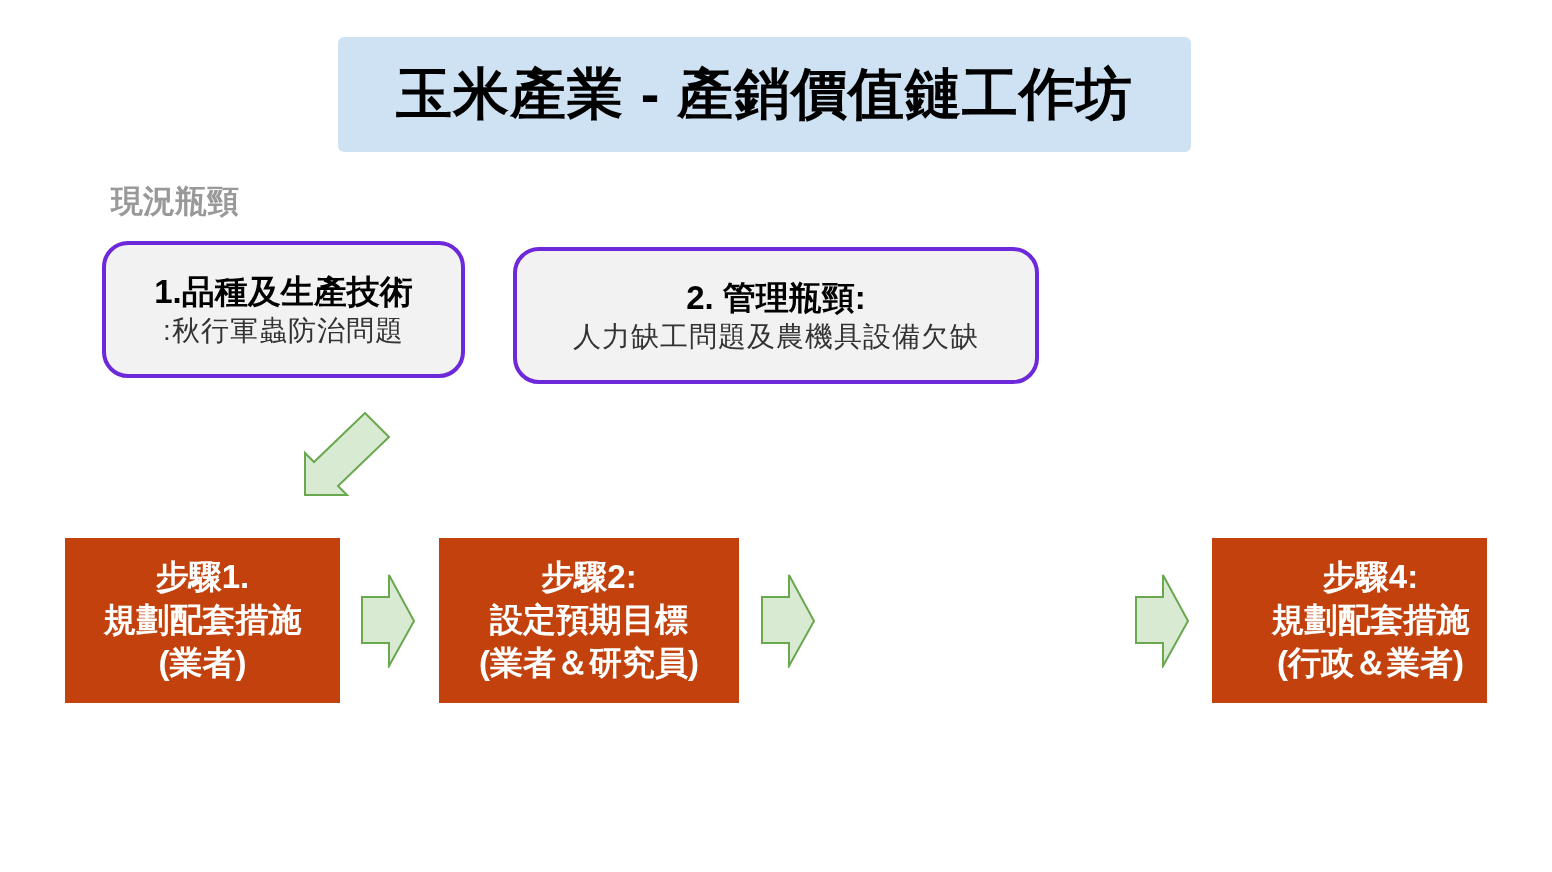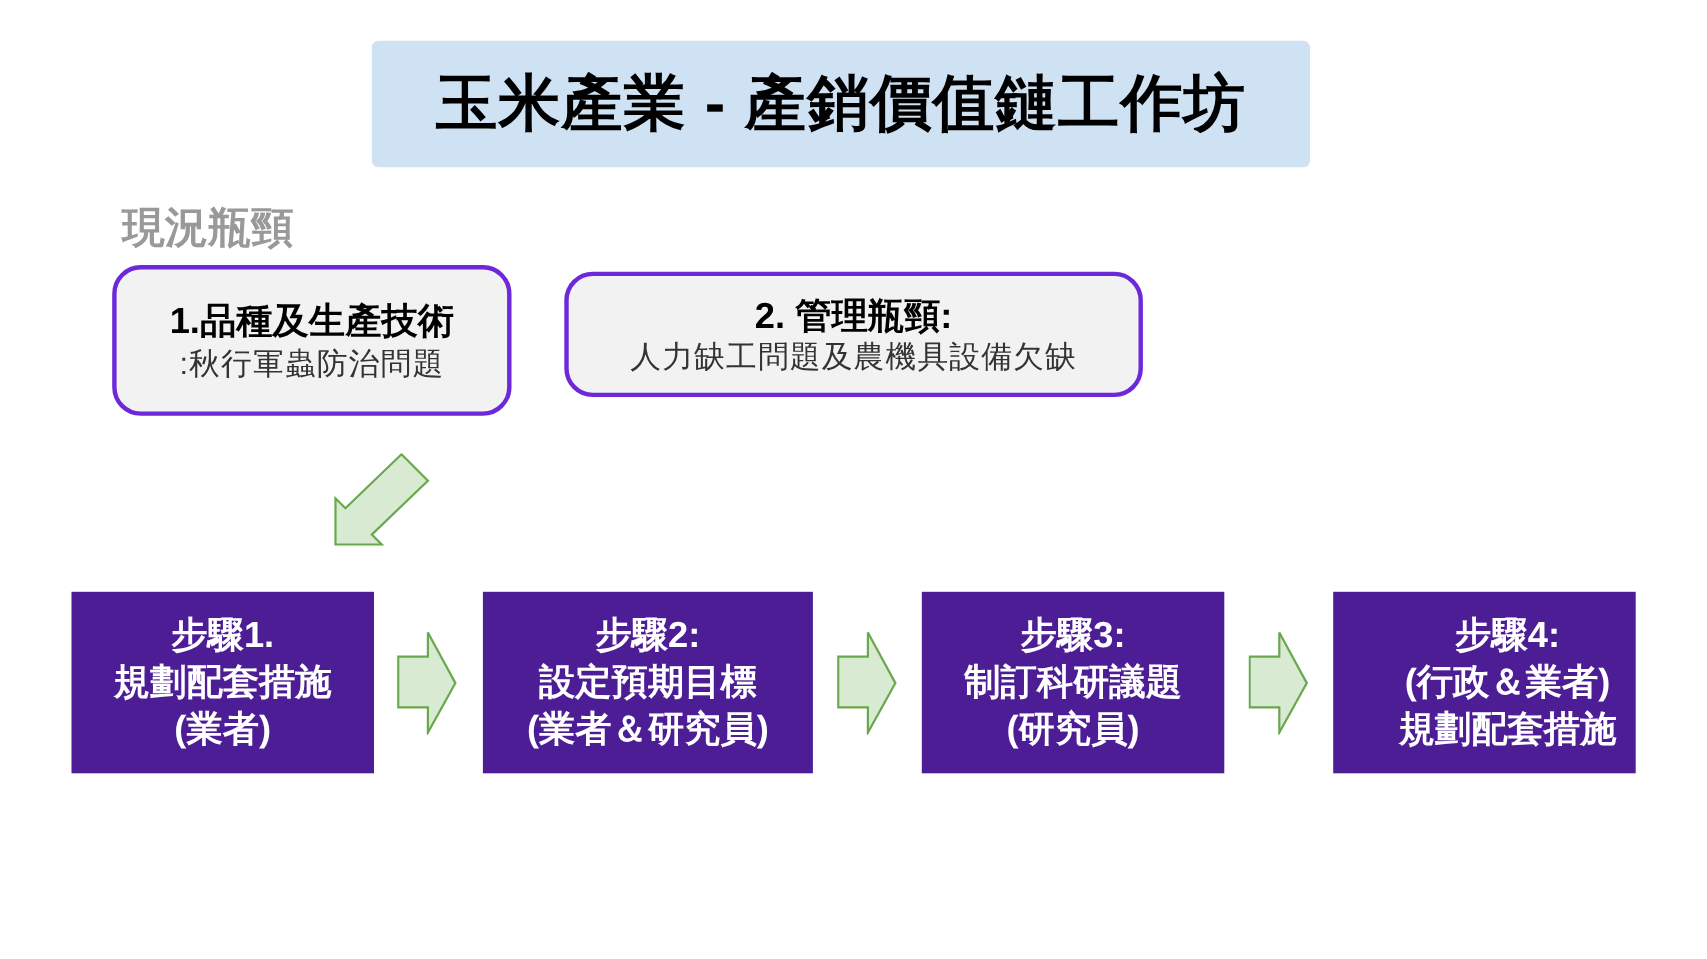--- a/index.html
+++ b/index.html
@@ -32,21 +32,21 @@
       font-size: 56px;
       font-weight: bold;
       color: #000000;
       letter-spacing: 1px;
       white-space: nowrap;
     }
     .section-label {
       position: absolute;
       left: 111px;
       top: 180px;
-      font-size: 39px;
+      font-size: 32px;
       font-weight: bold;
       color: #999999;
       white-space: nowrap;
     }
     .bottleneck {
       position: absolute;
       background: #f2f2f2;
       border: 4px solid #6d28d9;
       border-radius: 26px;
       box-sizing: border-box;
@@ -64,35 +64,35 @@
       line-height: 1.25;
     }
     .bottleneck .detail {
       font-size: 28px;
       color: #333333;
       white-space: nowrap;
       line-height: 1.25;
       letter-spacing: 1px;
     }
     #bn1 { left: 102px; top: 241px; width: 363px; height: 137px; }
-    #bn2 { left: 513px; top: 247px; width: 526px; height: 114px; }
+    #bn2 { left: 513px; top: 247px; width: 526px; height: 137px; }
     #bn3 { left: 1087px; top: 241px; width: 391px; height: 137px; }
 
     .diag-arrow {
       position: absolute;
       left: 300px;
       top: 412px;
       width: 95px;
       height: 85px;
     }
     .step {
       position: absolute;
       top: 538px;
       height: 165px;
-      background: #4c1d95;
+      background: #c2410c;
       display: flex;
       flex-direction: column;
       align-items: center;
       justify-content: center;
       text-align: center;
       box-sizing: border-box;
     }
     .step span {
       display: block;
       color: #ffffff;
@@ -155,29 +155,24 @@
   <div class="step" id="step2">
     <span>步驟2:</span>
     <span>設定預期目標</span>
     <span>(業者＆研究員)</span>
   </div>
 
   <svg class="right-arrow" id="arrow2" viewBox="0 0 55 94">
     <polygon points="1,23 28,23 28,1 53,47 28,92 28,69 1,69" fill="#d9ead3" stroke="#6aa84f" stroke-width="2"></polygon>
   </svg>
 
-  <div class="step" id="step3">
-    <span>步驟3:</span>
-    <span>制訂科研議題</span>
-    <span>(研究員)</span>
-  </div>
 
   <svg class="right-arrow" id="arrow3" viewBox="0 0 55 94">
     <polygon points="1,23 28,23 28,1 53,47 28,92 28,69 1,69" fill="#d9ead3" stroke="#6aa84f" stroke-width="2"></polygon>
   </svg>
 
   <div class="step" id="step4">
     <span>步驟4:</span>
+    <span>規劃配套措施</span>
     <span>(行政＆業者)</span>
-    <span>規劃配套措施</span>
   </div>
 
 </div>
 
 </body></html>

